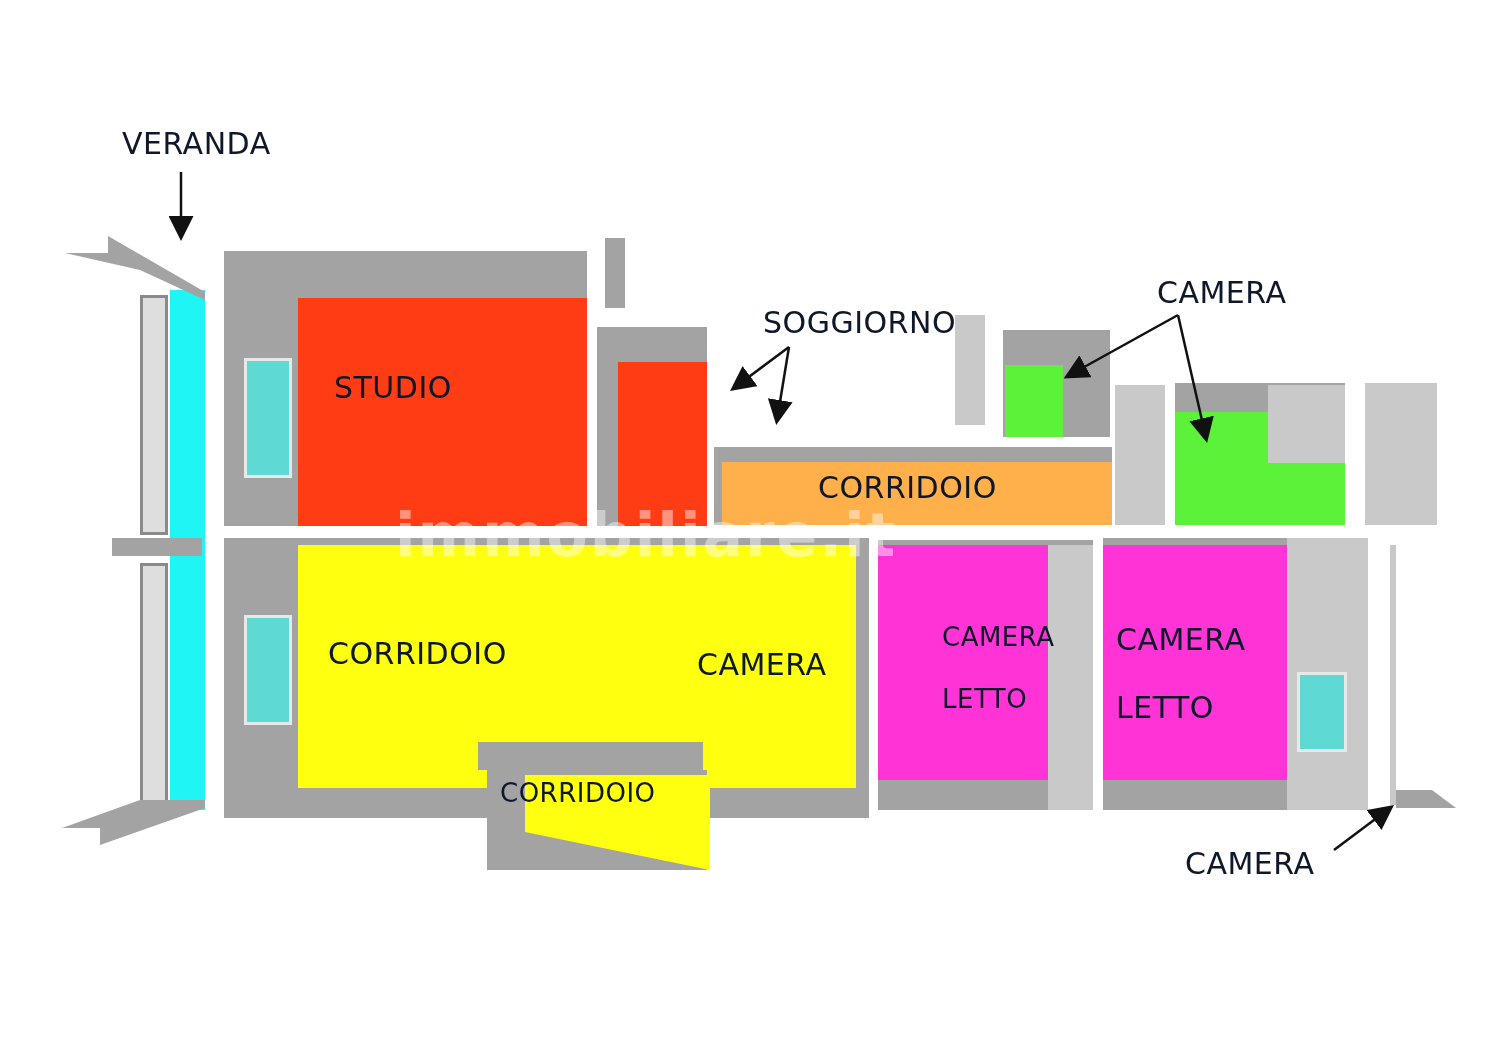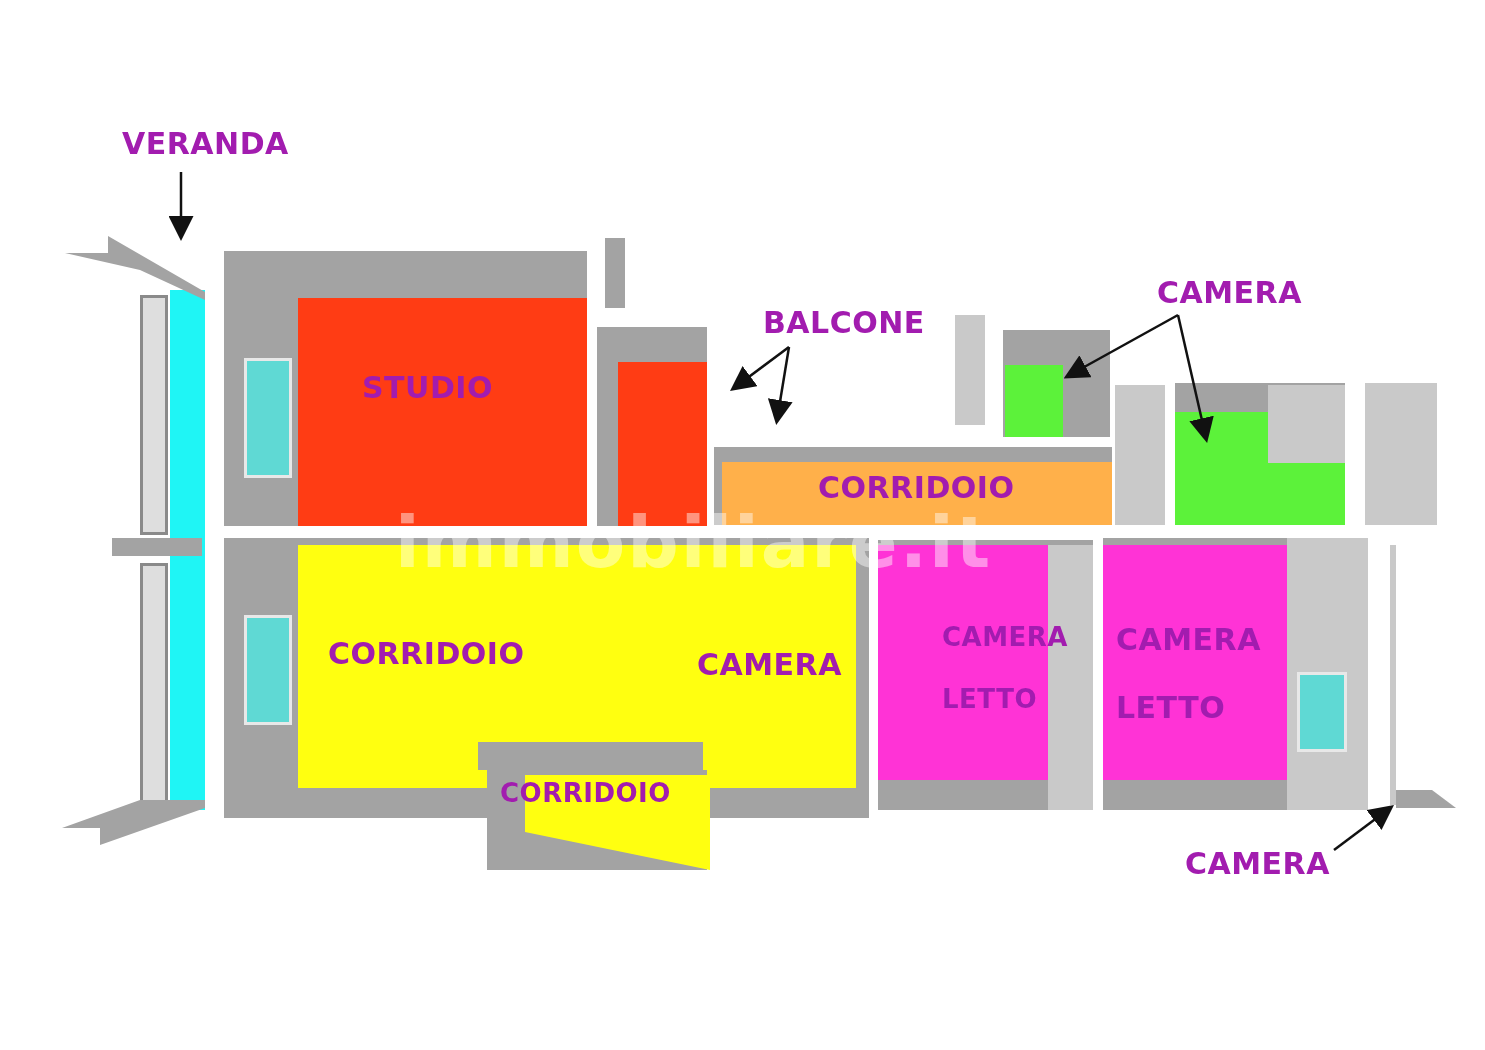--- a/index.html
+++ b/index.html
@@ -3,42 +3,42 @@
 <meta charset="utf-8">
 <style>
   html, body { margin:0; padding:0; }
   body { width:1485px; height:1050px; background:#ffffff; position:relative; overflow:hidden;
          font-family:"DejaVu Sans", sans-serif; }
   .abs { position:absolute; }
   .wall { position:absolute; background:#a3a3a3; }
   .wall-light { position:absolute; background:#c9c9c9; }
   .wall-pale { position:absolute; background:#dedede; }
   .room { position:absolute; }
-  .label { position:absolute; color:#a21caf; font-size:30px; letter-spacing:0.5px; white-space:nowrap;
-           font-family:"DejaVu Sans", sans-serif; font-weight:700; }
+  .label { position:absolute; color:#0f172a; font-size:30px; letter-spacing:0.5px; white-space:nowrap;
+           font-family:"DejaVu Sans", sans-serif; font-weight:400; }
   .label.sm { font-size:26px; }
   .win { position:absolute; background:#5fd9d4; border:3px solid #e8e8e8; box-sizing:border-box; }
   svg.overlay { position:absolute; left:0; top:0; pointer-events:none; }
-  .watermark { position:absolute; color:rgba(255,255,255,0.45); font-size:72px; font-weight:bold;
+  .watermark { position:absolute; color:rgba(255,255,255,0.45); font-size:60px; font-weight:bold;
                font-family:"DejaVu Sans", sans-serif; letter-spacing:2px; white-space:nowrap; }
 </style>
 </head>
 <body>
 
 <div class="abs">
   <div class="wall-pale" style="left:140px;top:295px;width:28px;height:240px;border:3px solid #8a8a8a;box-sizing:border-box;"></div>
   <div class="wall-pale" style="left:140px;top:563px;width:28px;height:240px;border:3px solid #8a8a8a;box-sizing:border-box;"></div>
   <div class="room" style="left:170px;top:290px;width:35px;height:520px;background:#1ff5f5;"></div>
   <div class="wall" style="left:112px;top:538px;width:90px;height:18px;"></div>
 </div>
 
 <div class="wall" style="left:224px;top:251px;width:363px;height:275px;"></div>
 <div class="room" style="left:298px;top:298px;width:289px;height:228px;background:#ff3c14;"></div>
 <div class="win" style="left:244px;top:358px;width:48px;height:120px;"></div>
-<div class="label" style="left:362px;top:370px;">STUDIO</div>
+<div class="label" style="left:334px;top:370px;">STUDIO</div>
 
 <div class="wall" style="left:597px;top:327px;width:110px;height:199px;"></div>
 <div class="room" style="left:618px;top:362px;width:89px;height:164px;background:#ff3c14;"></div>
 <div class="wall" style="left:605px;top:238px;width:20px;height:70px;"></div>
 
 <div class="wall" style="left:714px;top:447px;width:398px;height:78px;"></div>
 <div class="room" style="left:722px;top:462px;width:390px;height:63px;background:#ffb04a;"></div>
 <div class="label" style="left:818px;top:470px;">CORRIDOIO</div>
 
 <div class="wall-light" style="left:955px;top:315px;width:30px;height:110px;"></div>
@@ -74,21 +74,21 @@
 <div class="win" style="left:1297px;top:672px;width:50px;height:80px;"></div>
 <div class="label" style="left:1116px;top:622px;">CAMERA</div>
 <div class="label" style="left:1116px;top:690px;">LETTO</div>
 
 <div class="wall-light" style="left:1390px;top:545px;width:6px;height:260px;"></div>
 <div class="wall" style="left:1396px;top:790px;width:60px;height:18px;clip-path:polygon(0 0,60% 0,100% 100%,0 100%);"></div>
 
 <div class="watermark" style="left:395px;top:500px;">immobiliare.it</div>
 
 <div class="label" style="left:122px;top:126px;">VERANDA</div>
-<div class="label" style="left:763px;top:305px;">BALCONE</div>
+<div class="label" style="left:763px;top:305px;">SOGGIORNO</div>
 <div class="label" style="left:1157px;top:275px;">CAMERA</div>
 <div class="label" style="left:1185px;top:846px;">CAMERA</div>
 
 <svg class="overlay" width="1485" height="1050">
   <defs>
     <marker id="ah" markerWidth="10" markerHeight="10" refX="8" refY="5" orient="auto">
       <path d="M0,0 L10,5 L0,10 z" fill="#111"></path>
     </marker>
   </defs>
 

